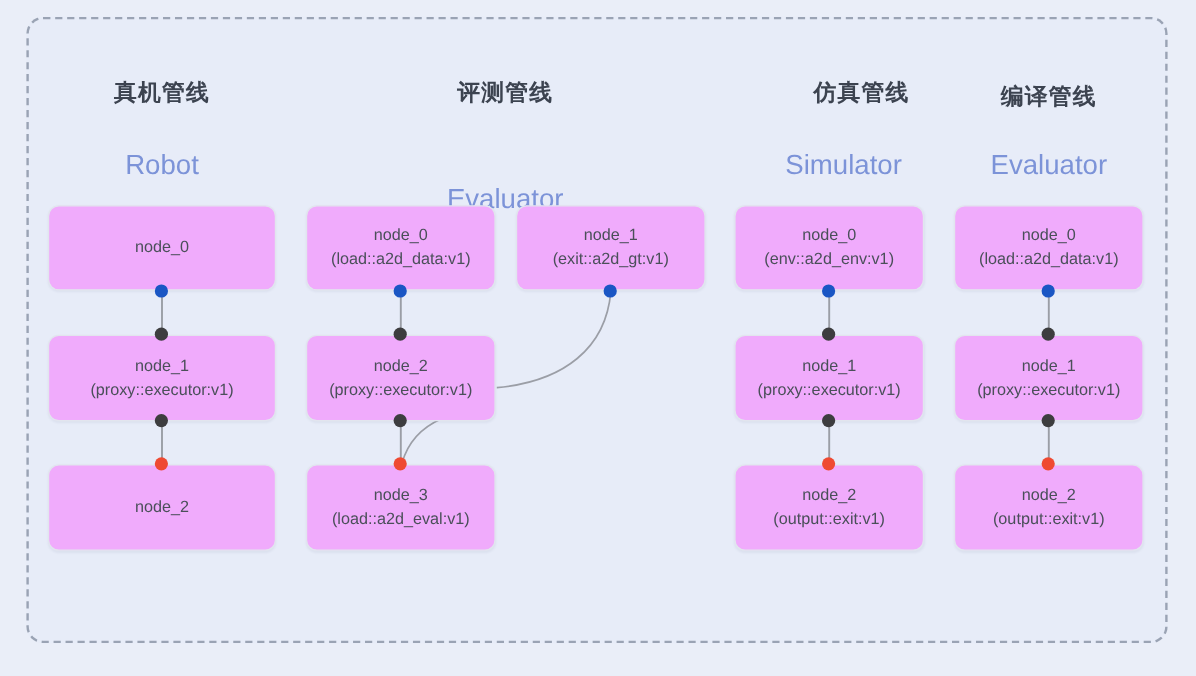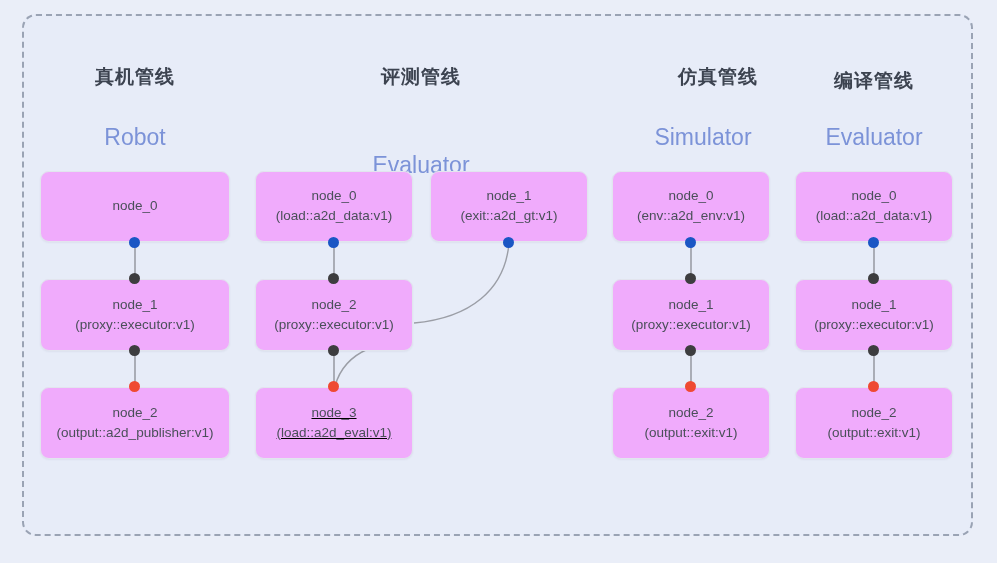--- a/index.html
+++ b/index.html
@@ -150,21 +150,20 @@
 
       <div class="node" style="left:40px; top:279px; width:190px; height:72px;">
         <div class="node-title">node_1</div>
         <div class="node-sub">(proxy::executor:v1)</div>
       </div>
       <div class="port port-black" style="left:129px; top:273px;"></div>
       <div class="port port-black" style="left:129px; top:345px;"></div>
 
       <div class="node" style="left:40px; top:387px; width:190px; height:72px;">
         <div class="node-title">node_2</div>
-        <div class="node-sub">(output::a2d_publisher:v1)</div>
       </div>
       <div class="port port-red" style="left:129px; top:381px;"></div>
     </div>
 
     <div class="column">
       <div class="col-title-cn" style="left:331px; top:64px; width:180px;text-align:center;">评测管线</div>
       <div class="col-title-en" style="left:331px; top:124px; width:180px;margin-top:28px;">Evaluator</div>
 
       <div class="node" style="left:255px; top:171px; width:158px; height:71px;">
         <div class="node-title">node_0</div>
@@ -178,21 +177,21 @@
       </div>
       <div class="port port-blue" style="left:503px; top:237px;"></div>
 
       <div class="node" style="left:255px; top:279px; width:158px; height:72px;">
         <div class="node-title">node_2</div>
         <div class="node-sub">(proxy::executor:v1)</div>
       </div>
       <div class="port port-black" style="left:328px; top:273px;"></div>
       <div class="port port-black" style="left:328px; top:345px;"></div>
 
-      <div class="node" style="left:255px; top:387px; width:158px; height:72px;text-decoration:underline;">
+      <div class="node" style="left:255px; top:387px; width:158px; height:72px;">
         <div class="node-title">node_3</div>
         <div class="node-sub">(load::a2d_eval:v1)</div>
       </div>
       <div class="port port-red" style="left:328px; top:381px;"></div>
     </div>
 
     <div class="column">
       <div class="col-title-cn" style="left:628px; top:64px; width:180px;">仿真管线</div>
       <div class="col-title-en" style="left:613px; top:124px; width:180px;">Simulator</div>
 

